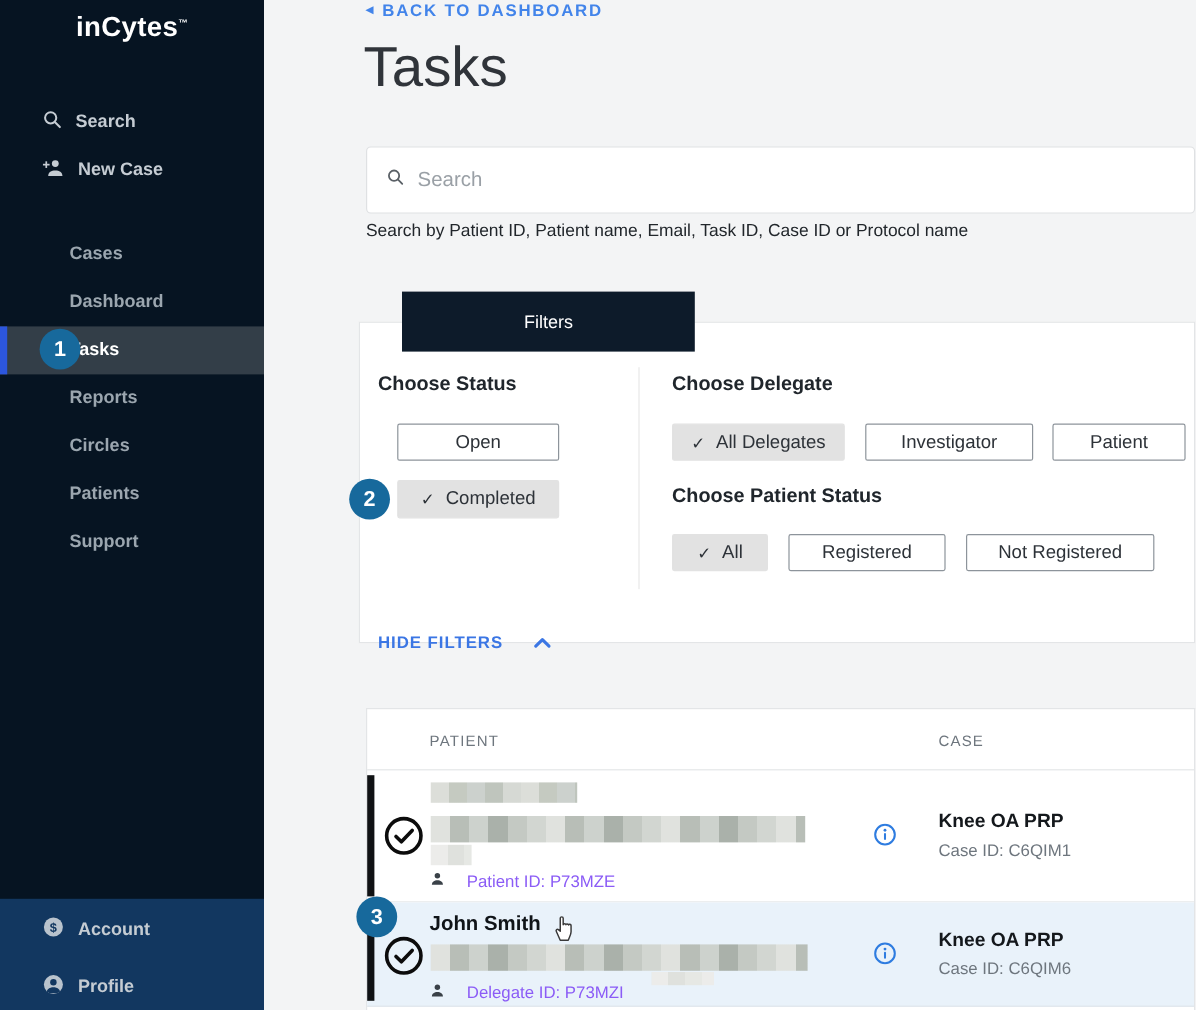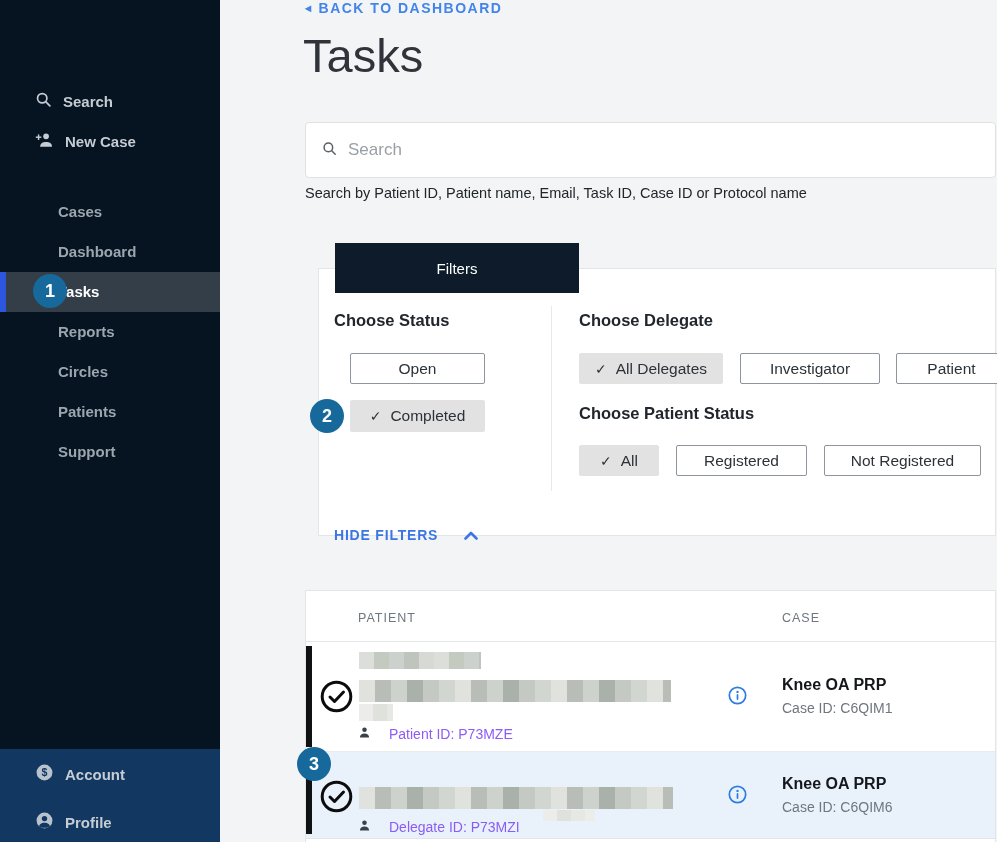--- a/index.html
+++ b/index.html
@@ -40,21 +40,21 @@
 
   .search-card { position:absolute; left:85px; top:122px; right:1px; height:56px; background:#fff;
                  border:1px solid #dfe1e3; border-radius:4px; display:flex; align-items:center; padding:0 16px; }
   .search-card input { border:none; outline:none; flex:1; margin-left:11px; font-size:17px; color:#444;
                        font-family:"Liberation Sans", sans-serif; background:transparent; }
   .search-card input::placeholder { color:#9aa0a6; }
   .search-help { position:absolute; left:85px; top:185px; font-size:14.5px; color:#21262b; }
 
   .filters-tab { position:absolute; left:115px; top:243px; width:244px; height:50px; background:#0d1b2a;
                  color:#fff; font-size:15px; display:flex; align-items:center; justify-content:center; z-index:3; cursor:pointer; }
-  .filters-card { position:absolute; left:98px; top:268px; right:1px; height:268px; background:#fff;
+  .filters-card { position:absolute; left:79px; top:268px; right:1px; height:268px; background:#fff;
                   border:1px solid #e3e5e7; z-index:1; }
   .v-divider { position:absolute; left:232px; top:37px; width:1px; height:185px; background:#e8e8e8; }
   .f-heading { position:absolute; font-size:16.5px; font-weight:bold; color:#20262c; }
   .h-status { left:15px; top:42px; }
   .h-delegate { left:260px; top:42px; }
   .h-pstatus { left:260px; top:135px; }
   .f-btn { position:absolute; height:31px; display:flex; align-items:center; justify-content:center; gap:9px;
            font-size:15.5px; color:#2d3238; background:#fff; border:1px solid #8d949b; border-radius:2px; cursor:pointer; }
   .f-btn.selected { background:#e2e2e2; border:1px solid #e2e2e2; }
   .f-btn .chk { font-size:14px; }
@@ -105,20 +105,21 @@
   .row-1 .case-id { top:58px; }
   .row-2 .case-id { top:47px; }
   .pname { position:absolute; left:52px; top:8px; font-size:17px; font-weight:bold; color:#101418;
            display:flex; align-items:flex-start; gap:8px; }
   .badge-3 { left:-9px; top:-5px; }
 </style>
 </head>
 <body>
 
 <div class="sidebar">
+  <div class="logo"><span>inCytes</span><sup>™</sup></div>
 
   <div class="side-link search">
     <span>
       <svg width="17" height="17" viewBox="0 0 20 20">
           <circle cx="8.5" cy="8.5" r="5.5" stroke="#c5ccd3" stroke-width="2" fill="none"></circle>
           <line x1="12.8" y1="12.8" x2="17.5" y2="17.5" stroke="#c5ccd3" stroke-width="2" stroke-linecap="round"></line>
         </svg>
     </span>
     <span>Search</span>
   </div>
@@ -276,20 +277,28 @@
             <rect x="9.1" y="8.5" width="1.8" height="6.2" rx="0.9" fill="#2e7ce0"></rect>
           </svg>
       </span>
       <div class="case-name">Knee OA PRP</div>
       <div class="case-id">Case ID: C6QIM1</div>
     </div>
 
     <div class="trow row-2">
       <div class="stripe"></div>
       <div class="step-badge badge-3">3</div>
+      <div class="pname">
+        <span>John Smith</span>
+        <span>
+          <svg width="21" height="26" viewBox="0 0 24 28">
+              <path d="M9 26 L5.2 17.5 c-.6-1.3.9-2.5 2-1.6 l1.8 1.5 V5.2 c0-1.9 2.8-1.9 2.8 0 v6.2 c0-1.3 2.6-1.3 2.6 0 c0-1.2 2.5-1.2 2.5 .1 c0-1.1 2.4-1 2.4 .4 V18 c0 2-.7 3.5-1.5 5.2 L16.6 26 z" fill="#ffffff" stroke="#3a3a3a" stroke-width="1.4" stroke-linejoin="round"></path>
+            </svg>
+        </span>
+      </div>
       <span class="check-ic">
         <svg width="33" height="33" viewBox="0 0 33 33">
             <circle cx="16.5" cy="16.5" r="14.3" fill="none" stroke="#0c0c0c" stroke-width="3"></circle>
             <path d="M10 17 l4.5 4.5 L23.5 12" fill="none" stroke="#0c0c0c" stroke-width="3" stroke-linecap="round" stroke-linejoin="round"></path>
           </svg>
       </span>
       <div class="pix pix-b" style="left:53px; top:35px; width:314px; height:22px;"></div>
       <div class="pix pix-c" style="left:237px; top:58px; width:52px; height:11px;"></div>
       <div class="pid">
         <span>

